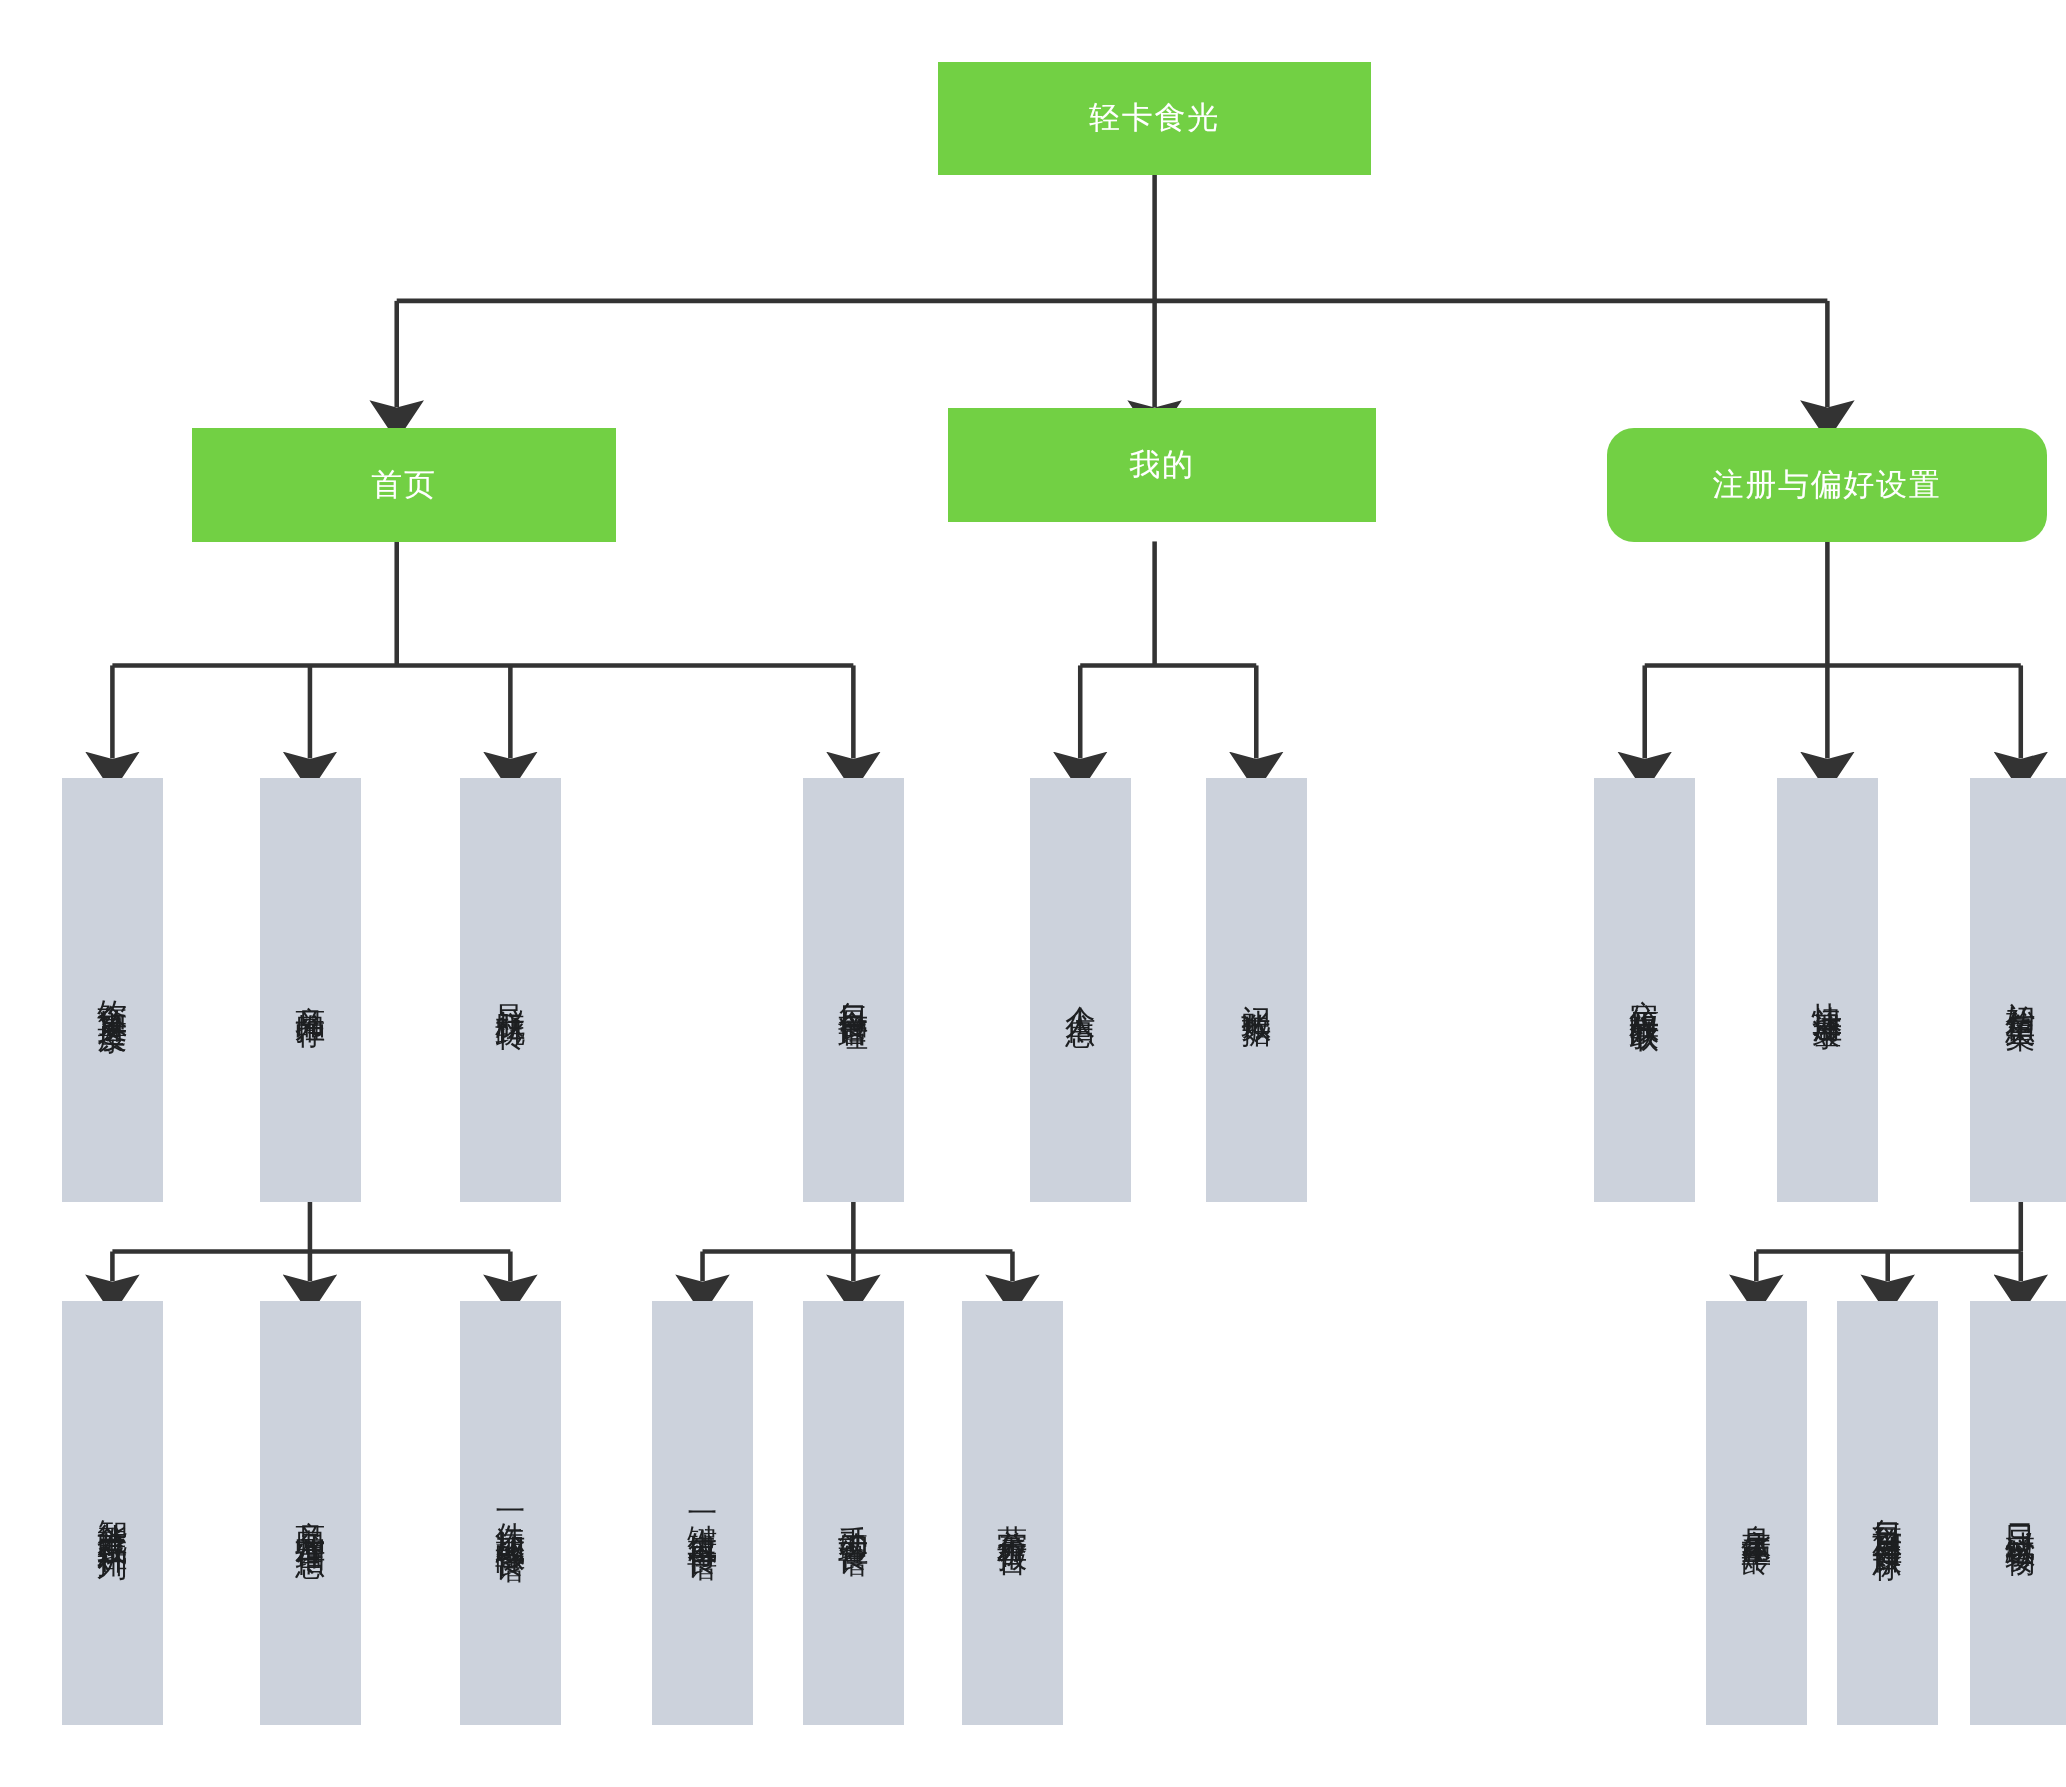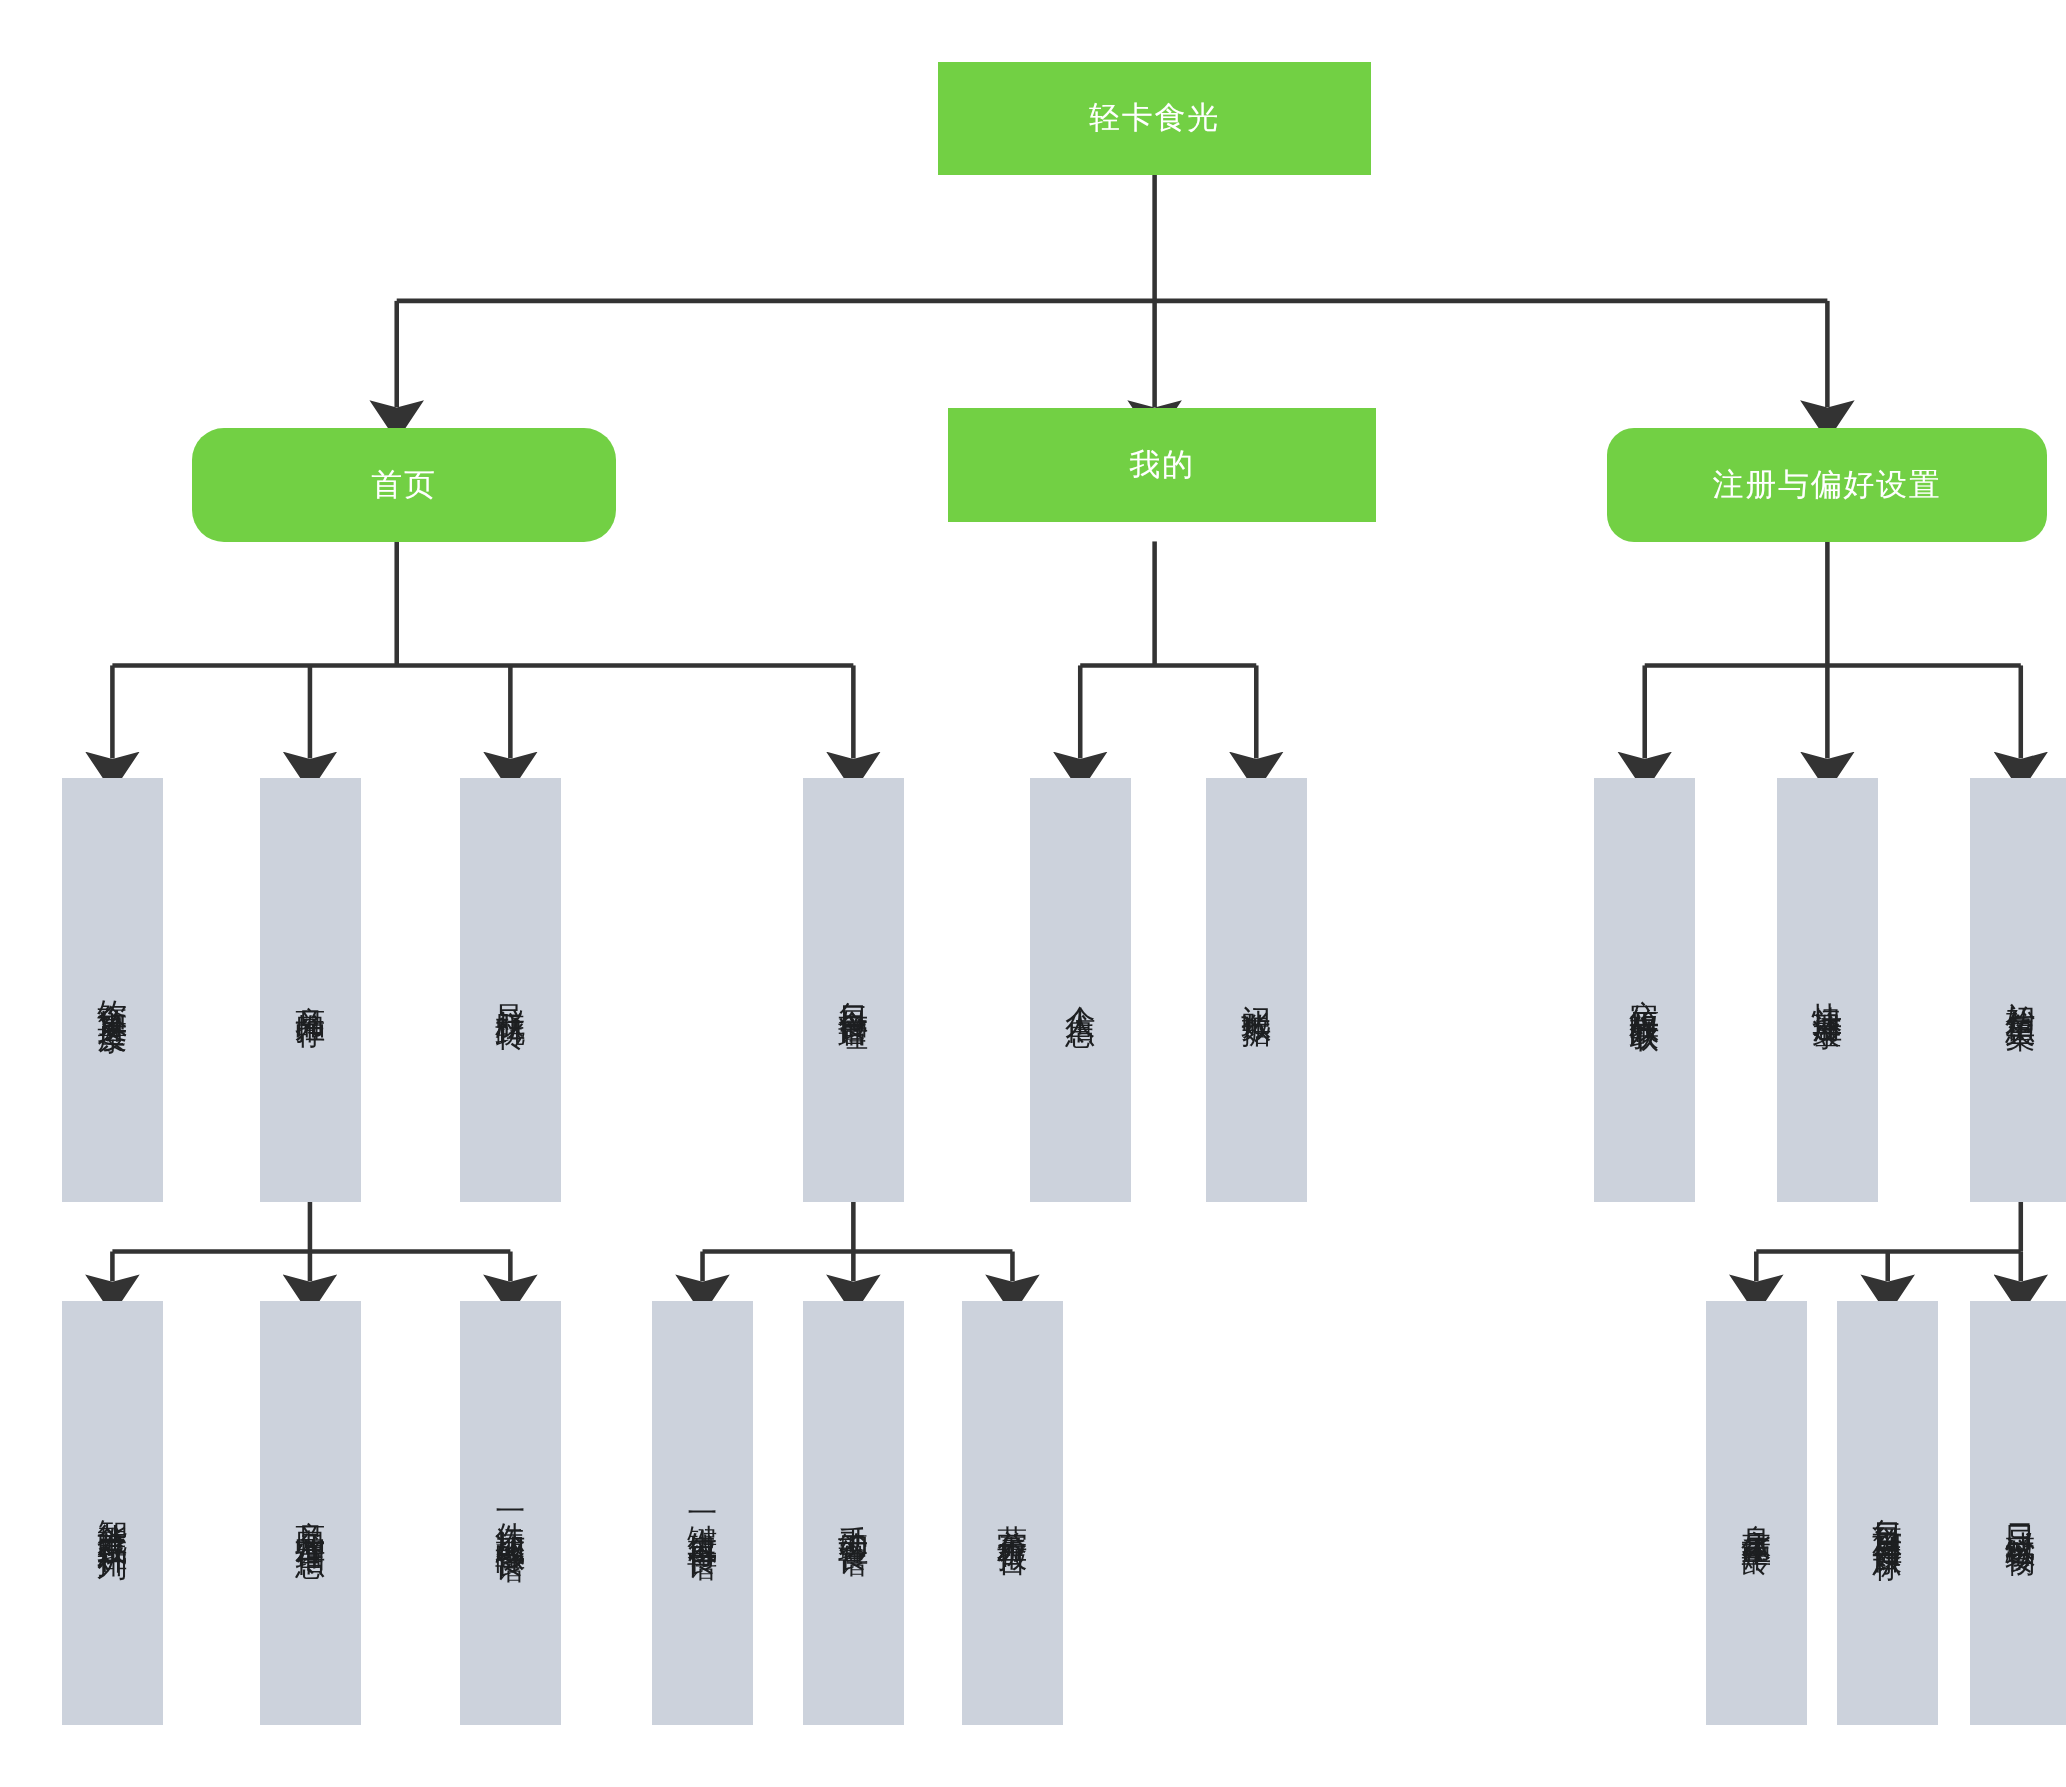--- a/index.html
+++ b/index.html
@@ -118,21 +118,21 @@
       <path d="M4250,3028 L4250,3100" marker-end="url(#arrow)"></path>
       <path d="M4568,3028 L4568,3100" marker-end="url(#arrow)"></path>
       <path d="M4890,3028 L4890,3100" marker-end="url(#arrow)"></path>
     </g>
   </svg>
 
   <div class="node level-root" style="left:938px; top:62px; width:433px; height:113px;">
     <span class="label">轻卡食光</span>
   </div>
 
-  <div class="node level-2" style="left:192px; top:428px; width:424px; height:114px;border-radius:32px;">
+  <div class="node level-2" style="left:192px; top:428px; width:424px; height:114px;">
     <span class="label">首页</span>
   </div>
   <div class="node level-2" style="left:948px; top:408px; width:428px; height:114px;">
     <span class="label">我的</span>
   </div>
   <div class="node level-2" style="left:1607px; top:428px; width:440px; height:114px;border-radius:27px;">
     <span class="label">注册与偏好设置</span>
   </div>
 
   <div class="node level-3" style="left:62px; top:778px; width:101px; height:424px;">

